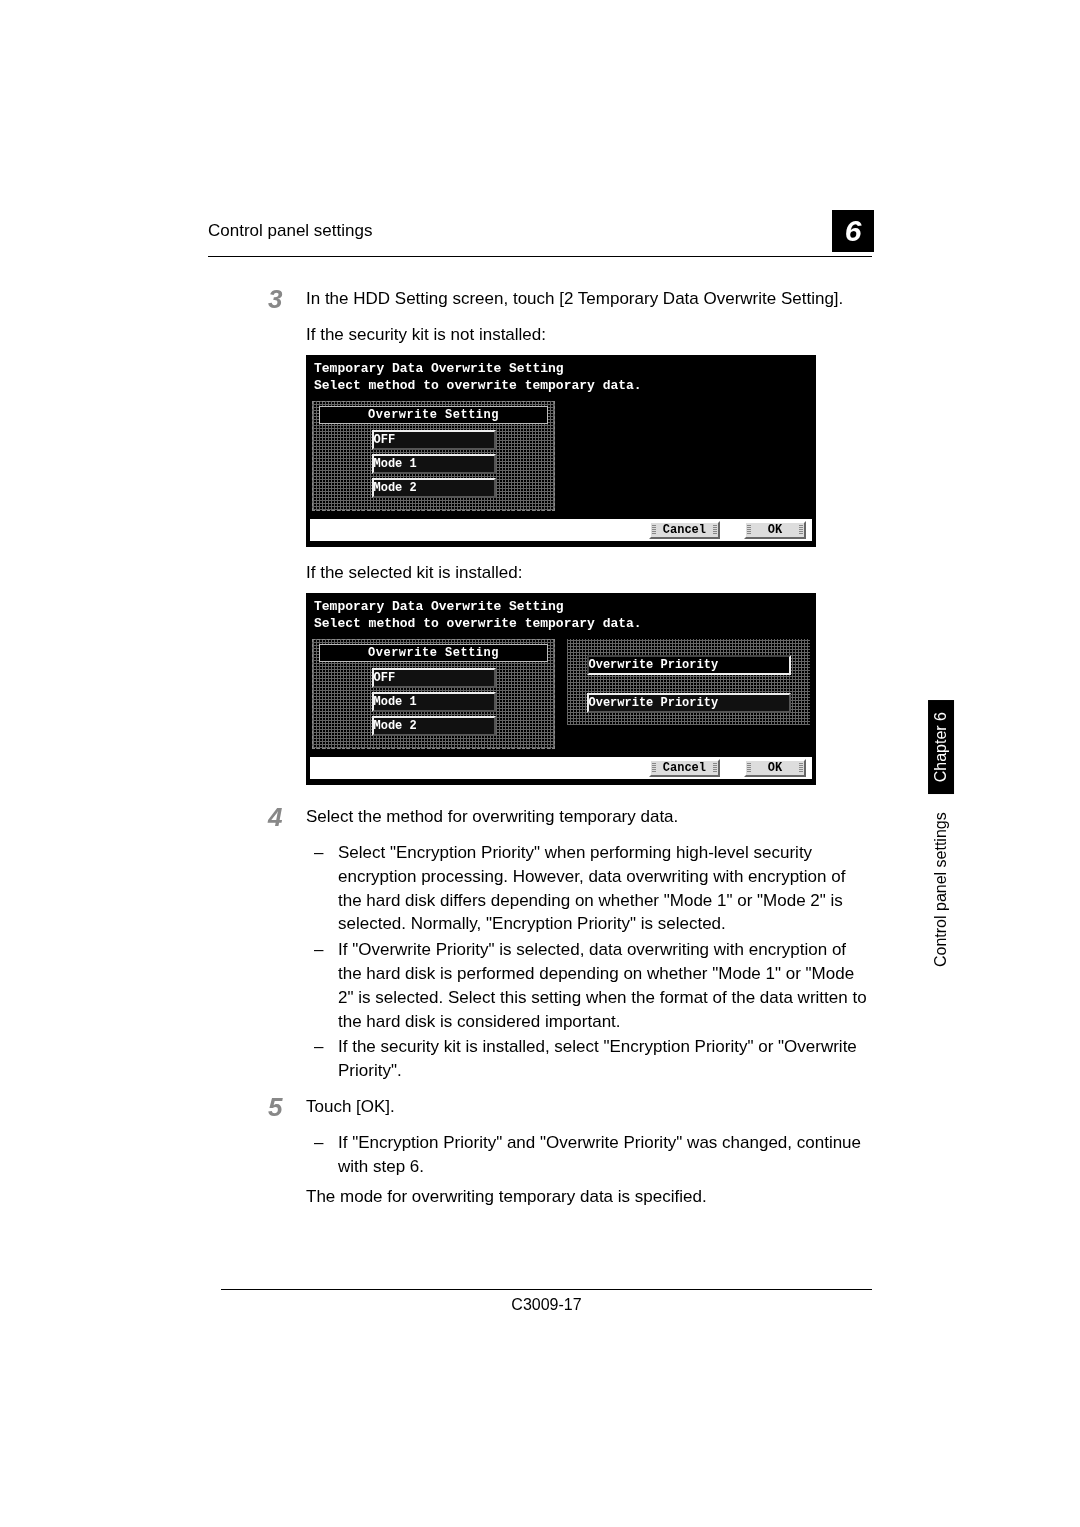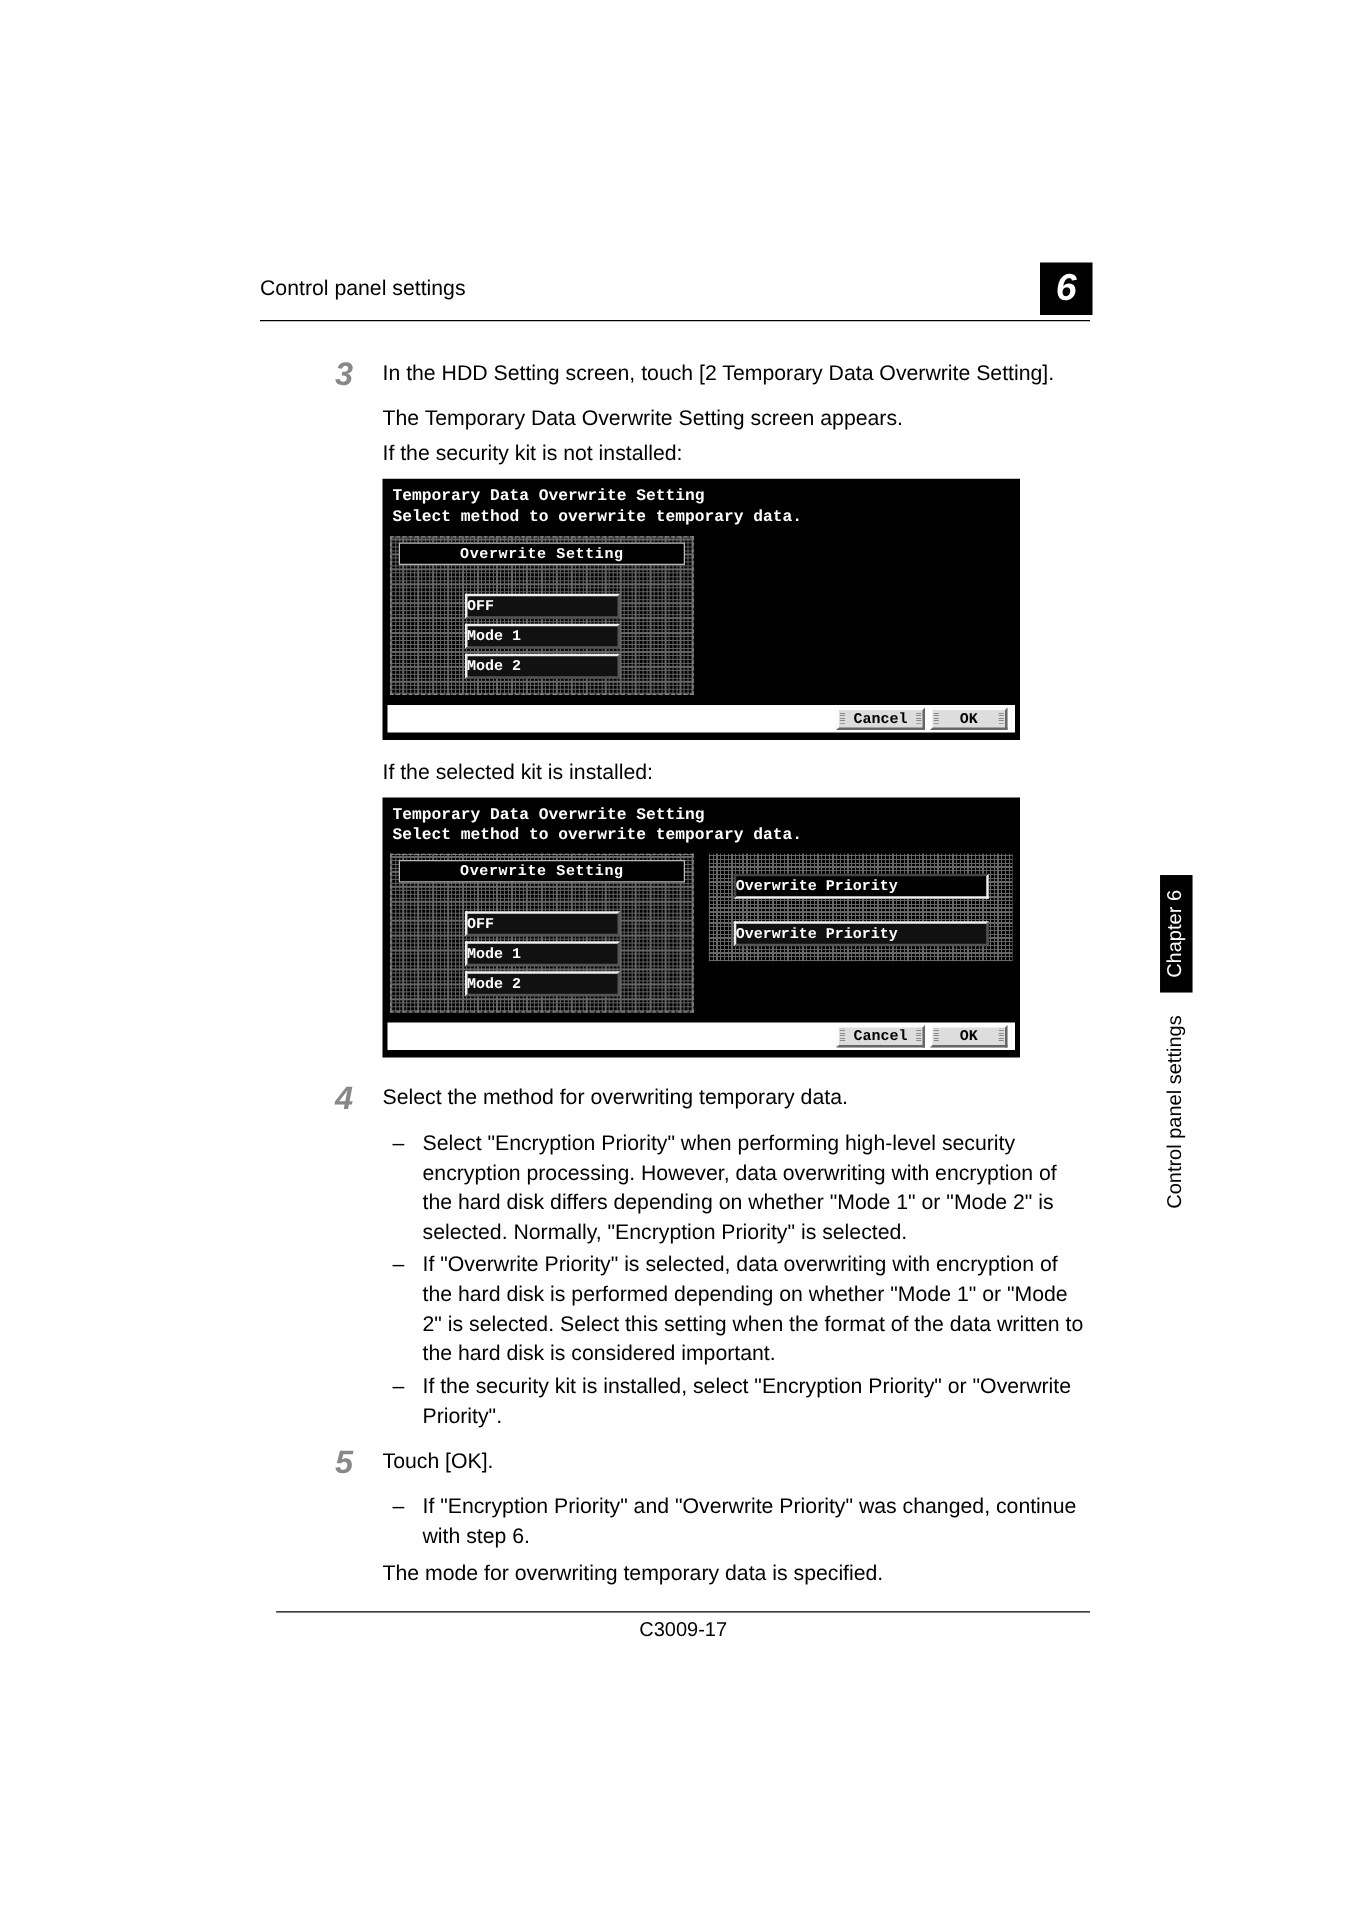--- a/index.html
+++ b/index.html
@@ -97,21 +97,21 @@
     padding: 4px 6px 8px 6px;
     border: 1px solid #888;
     border-style: dashed;
   }
   .grp-title {
     text-align: center;
     background: #000;
     border: 1px solid #bbb;
     font-weight: bold;
     padding: 1px 0;
-    margin-bottom: 23px;
+    margin-bottom: 6px;
     font-size: 12px;
     letter-spacing: 0.5px;
   }
   .p-btn {
     width: 120px;
     margin: 4px auto;
     background: #111;
     color: #fff;
     border-top: 2px solid #eee;
     border-left: 2px solid #eee;
@@ -132,21 +132,21 @@
     border-bottom: 2px solid #eee;
   }
   .panel-footer {
     background: #fff;
     margin: 0 4px;
     height: 22px;
     display: flex;
     justify-content: flex-end;
     align-items: center;
     padding: 0 6px;
-    gap: 4px;
+    gap: 24px;
   }
   .f-btn {
     color: #000;
     font-weight: bold;
     font-size: 12px;
     border-top: 2px solid #fff;
     border-left: 2px solid #fff;
     border-right: 2px solid #666;
     border-bottom: 2px solid #666;
     background: #ddd;
@@ -221,21 +221,20 @@
     <div class="hdr-title">Control panel settings</div>
     <div class="chapnum">6</div>
   </div>
 
   <div class="body">
 
     <div class="step">
       <div class="step-num">3</div>
       <div class="step-txt">In the HDD Setting screen, touch [2 Temporary Data Overwrite Setting].</div>
     </div>
-    <div class="subtxt">The Temporary Data Overwrite Setting screen appears.</div>
     <div class="subtxt">If the security kit is not installed:</div>
 
     <div class="panel">
       <div class="panel-hdr">
         <div>Temporary Data Overwrite Setting</div>
         <div>Select method to overwrite temporary data.</div>
       </div>
       <div class="panel-row">
         <div class="panel-col">
           <div class="grp">

